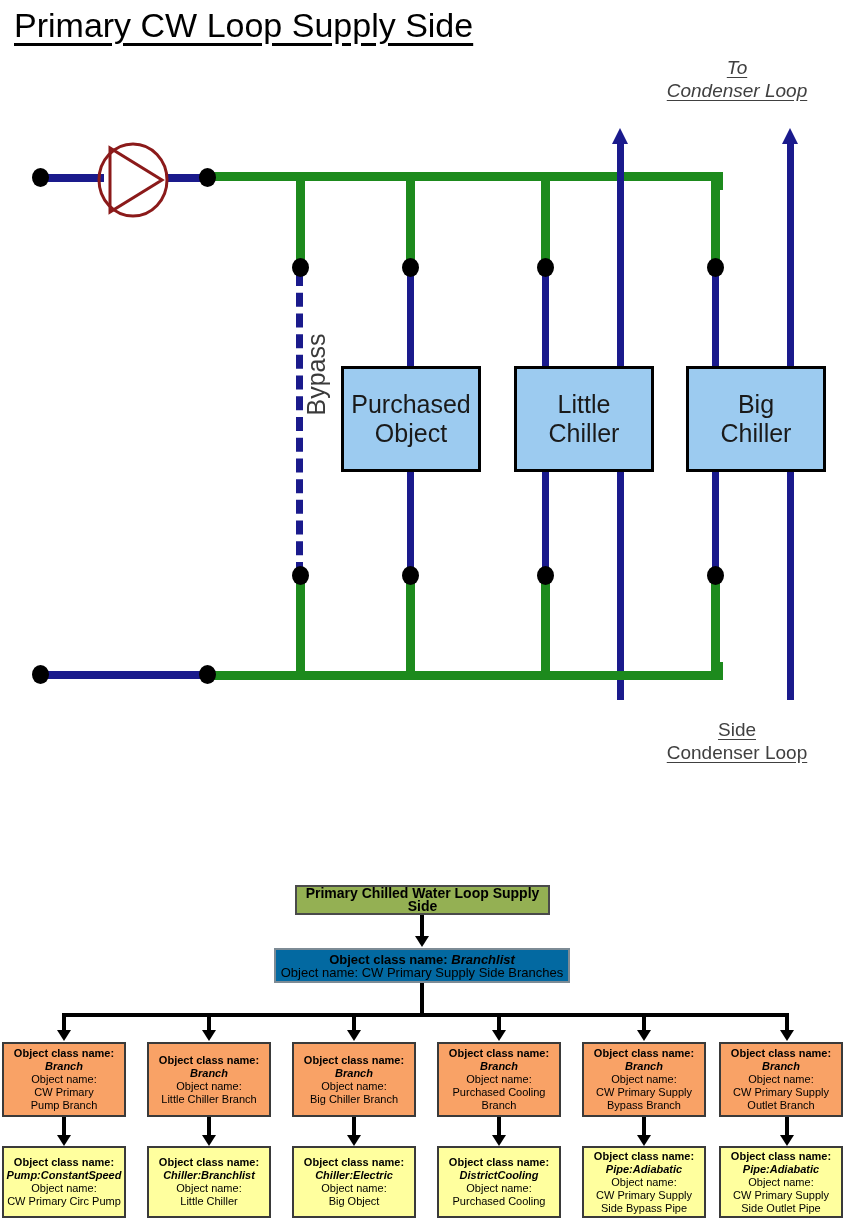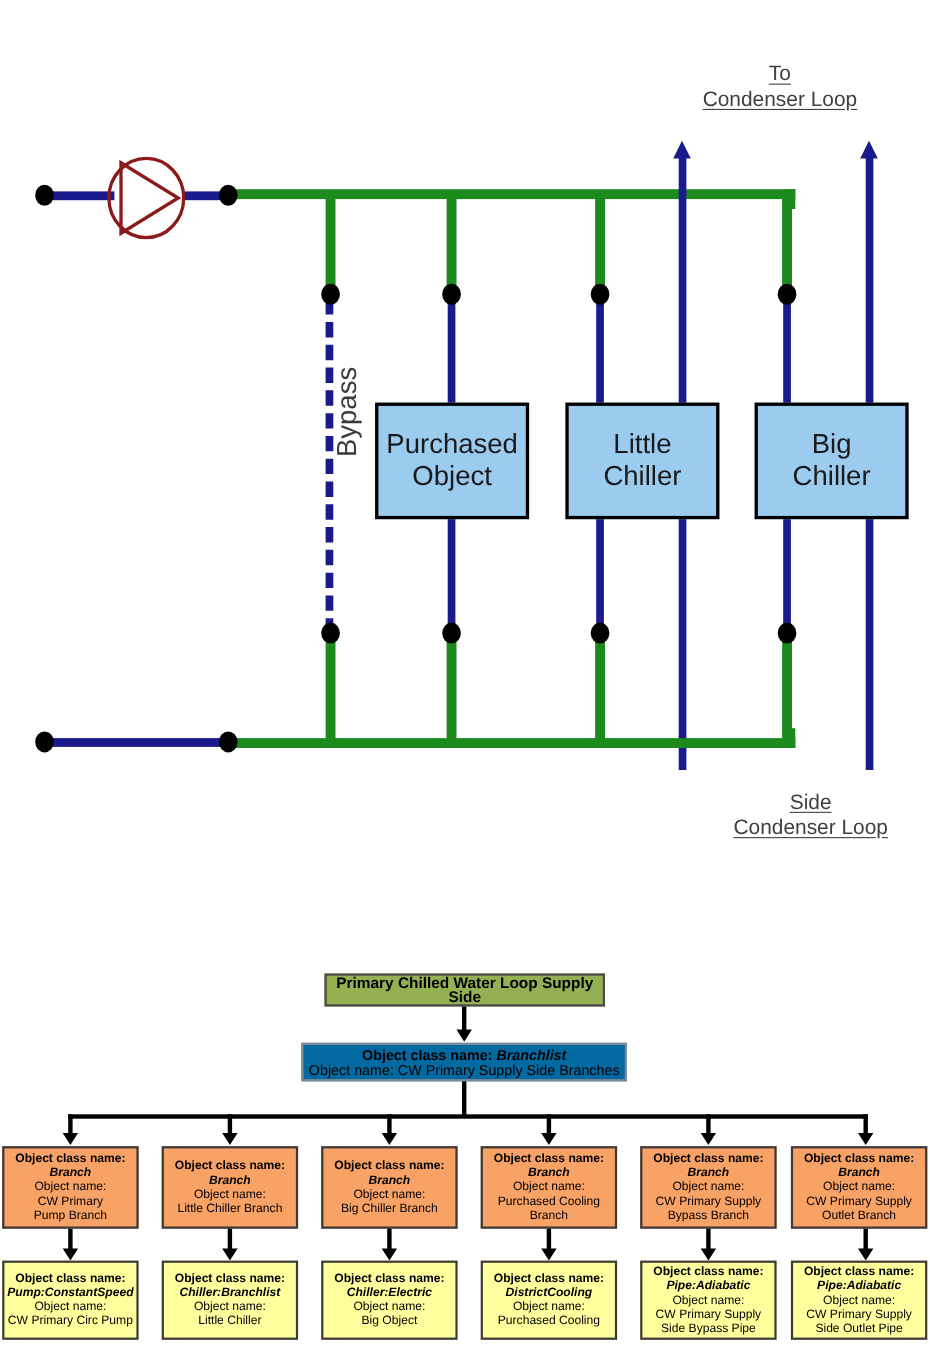--- a/index.html
+++ b/index.html
@@ -32,21 +32,21 @@
   .anno{
     position:absolute;
     text-align:center;
     font-size:19px;
     line-height:23px;
     color:#404040;
     white-space:nowrap;
   }
   .anno span{ text-decoration:underline; text-underline-offset:3px; }
 
-  #anno-to{ left:604px; top:56px; width:210px; }
+  #anno-to{ left:632px; top:56px; width:210px;font-style:italic; }
   #anno-from{ left:632px; top:718px; width:210px; }
 
   
   .pipe-g{ position:absolute; background:#1d8a1d; }
   .pipe-b{ position:absolute; background:#1a1a8c; }
   .node{
     position:absolute;
     width:17px;height:19px;
     background:#000;
     border-radius:50%;
@@ -133,20 +133,21 @@
     border-left:7px solid transparent;
     border-right:7px solid transparent;
     border-top:11px solid #000;
   }
 </style>
 </head>
 <body>
 
 <div id="page">
 
+  <div id="title">Primary CW Loop Supply Side</div>
 
   <div class="anno" id="anno-to">
     <span>To</span><br>
     <span>Condenser Loop</span>
   </div>
   <div class="anno" id="anno-from">
     <span>Side</span><br>
     <span>Condenser Loop</span>
   </div>
 

